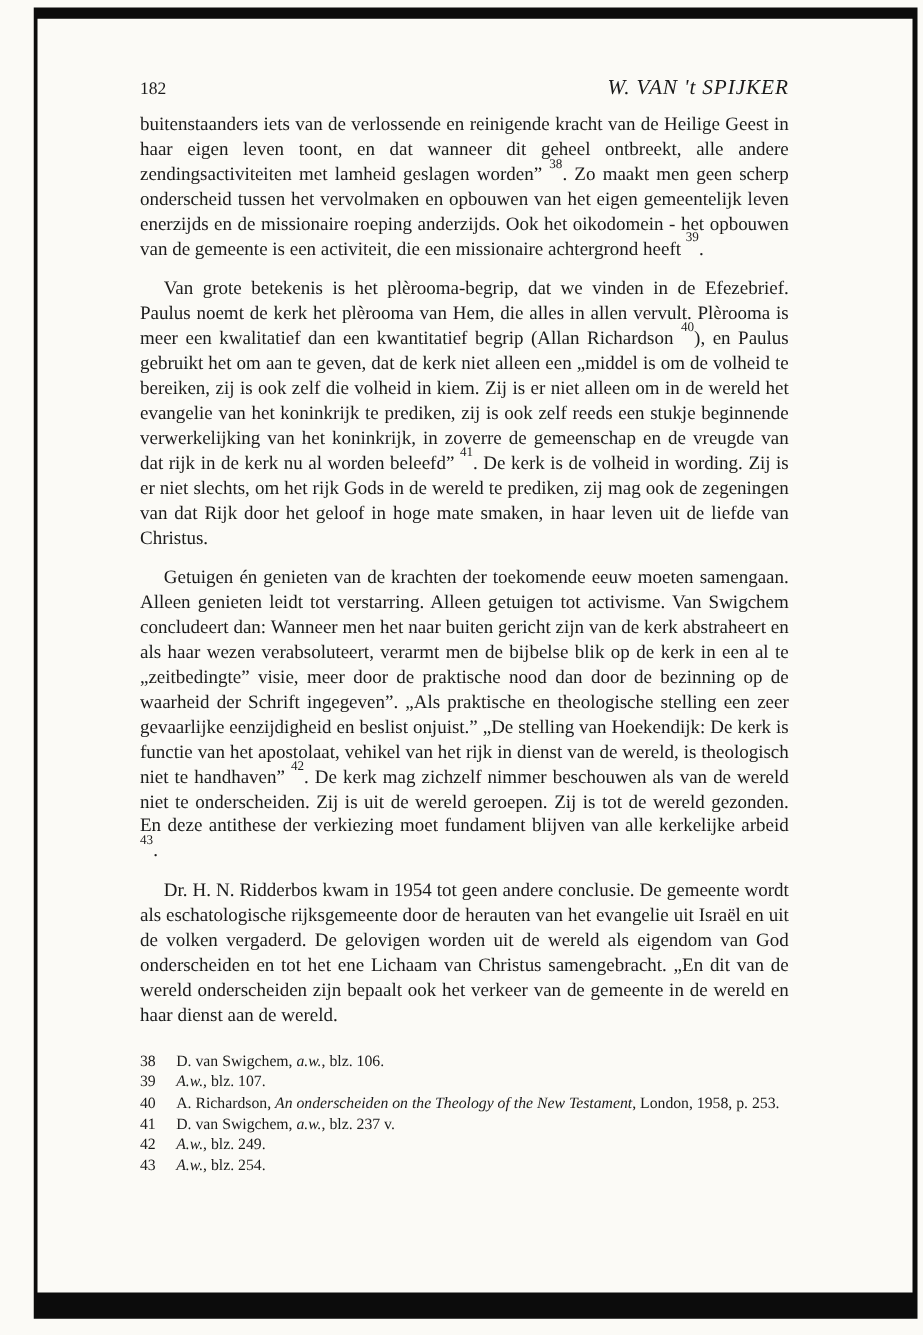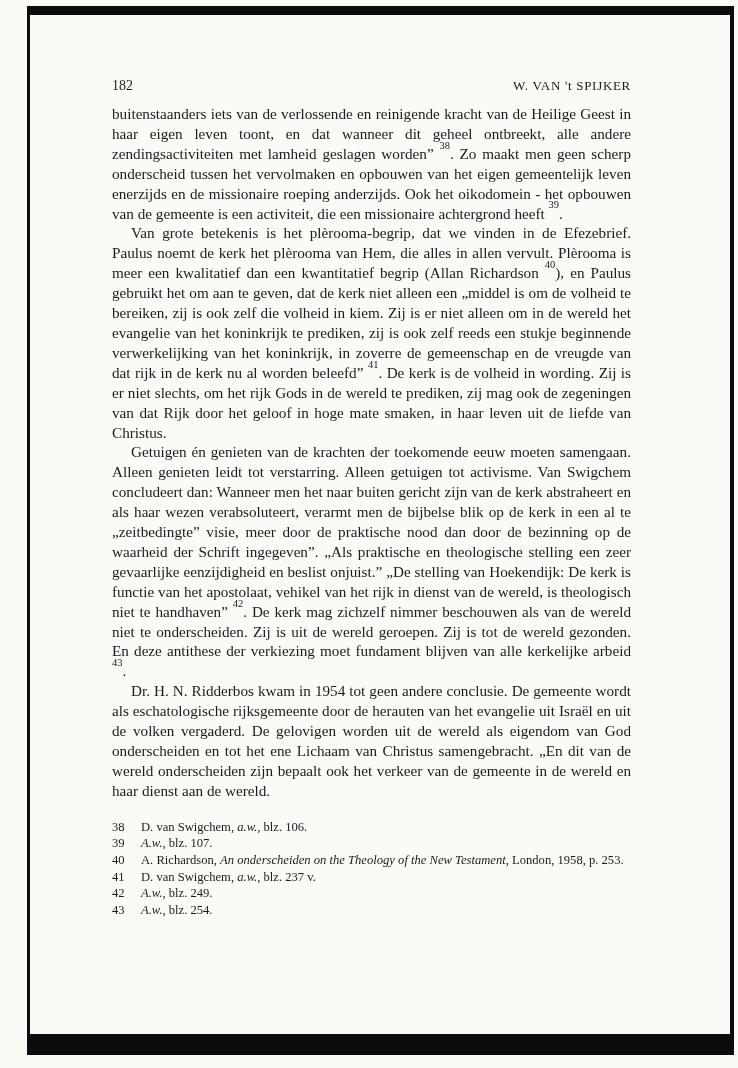--- a/index.html
+++ b/index.html
@@ -9,27 +9,27 @@
     font-family:"Liberation Serif","DejaVu Serif",serif;
   }
   .frame{
     position:absolute;left:27px;top:6px;right:4px;bottom:13px;
     border-top:9px solid #0c0c0c;
     border-left:3px solid #0c0c0c;
     border-right:4px solid #0c0c0c;
     border-bottom:21px solid #0c0c0c;
     pointer-events:none;
   }
-  .content{position:absolute;left:112px;top:78px;width:519px;}
+  .content{position:absolute;left:112px;top:60px;width:519px;}
   .pagehead{display:flex;justify-content:space-between;align-items:baseline;margin-bottom:10px;}
   .pagenum{font-size:14px;}
-  .running{font-size:13px;letter-spacing:0.7px;}
+  .running{font-size:17px;letter-spacing:0.7px;font-style:italic;}
   .bodytext{font-size:15.2px;line-height:19.9px;text-align:justify;}
   .bodytext p{margin:0;font-family:Liberation Serif, serif;}
-  .bodytext p.indent{text-indent:19px;}
+  .bodytext p.indent{text-indent:19px;margin-top:12px;}
   sup.fnref{font-size:10.5px;line-height:0;position:relative;top:-0.38em;}
   .footnotes{margin-top:18px;font-size:12.6px;line-height:16.6px;}
   .fn{position:relative;padding-left:29px;text-align:left;}
   .fn-num{position:absolute;left:0;top:0;}
 </style>
 </head>
 <body>
 
 <div class="frame"></div>
 

